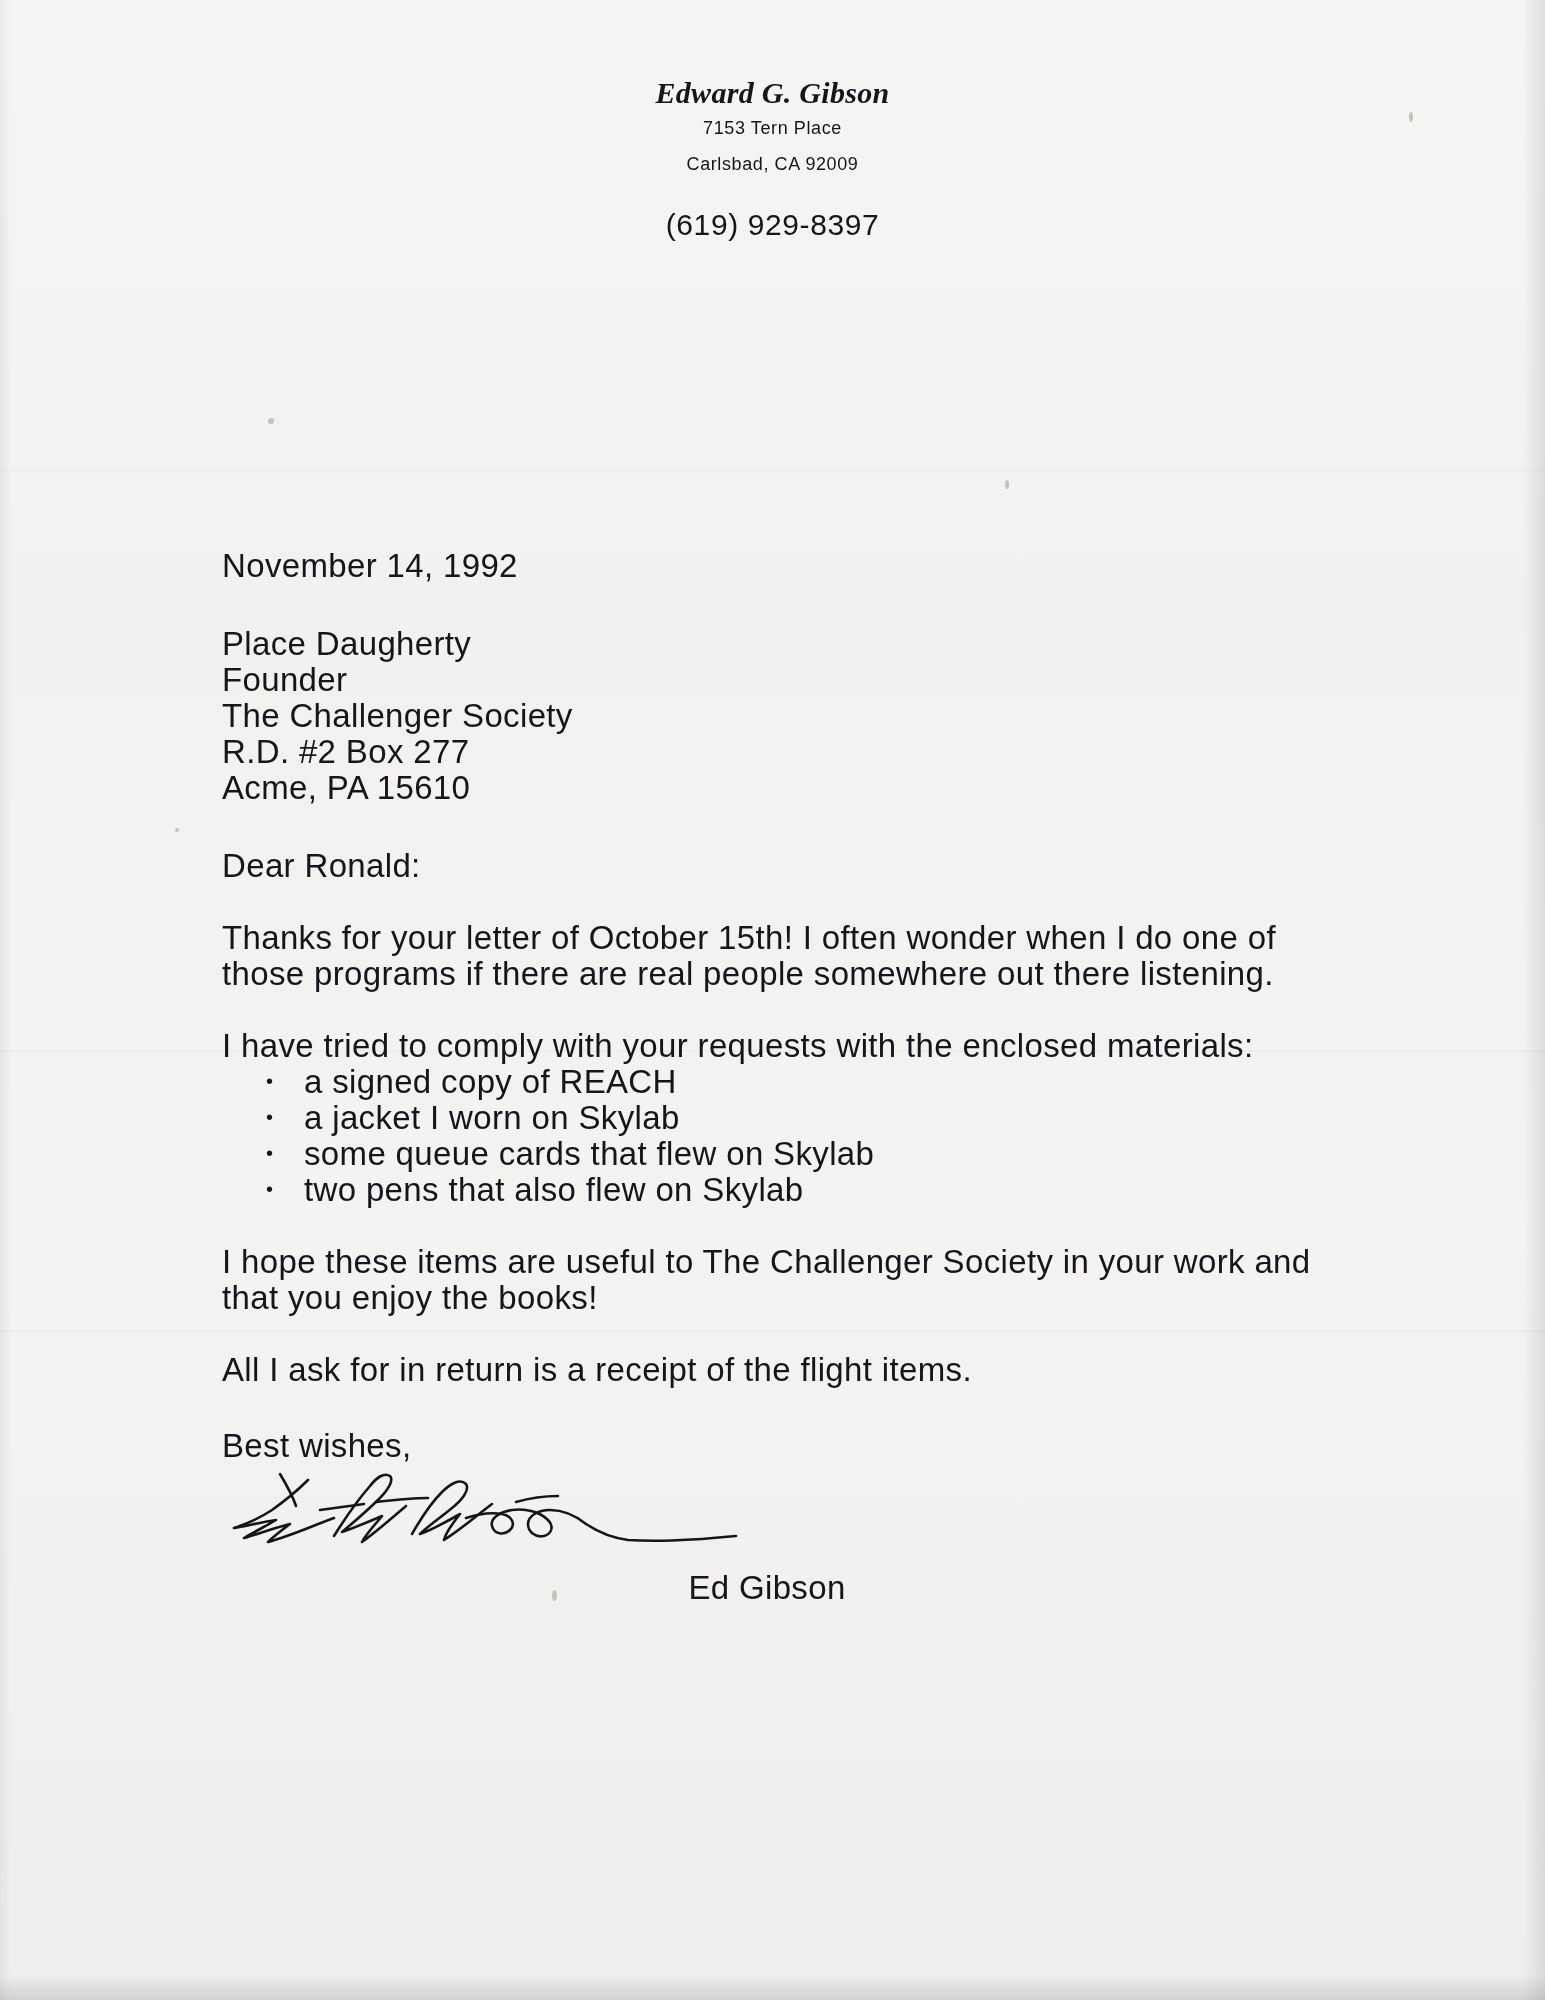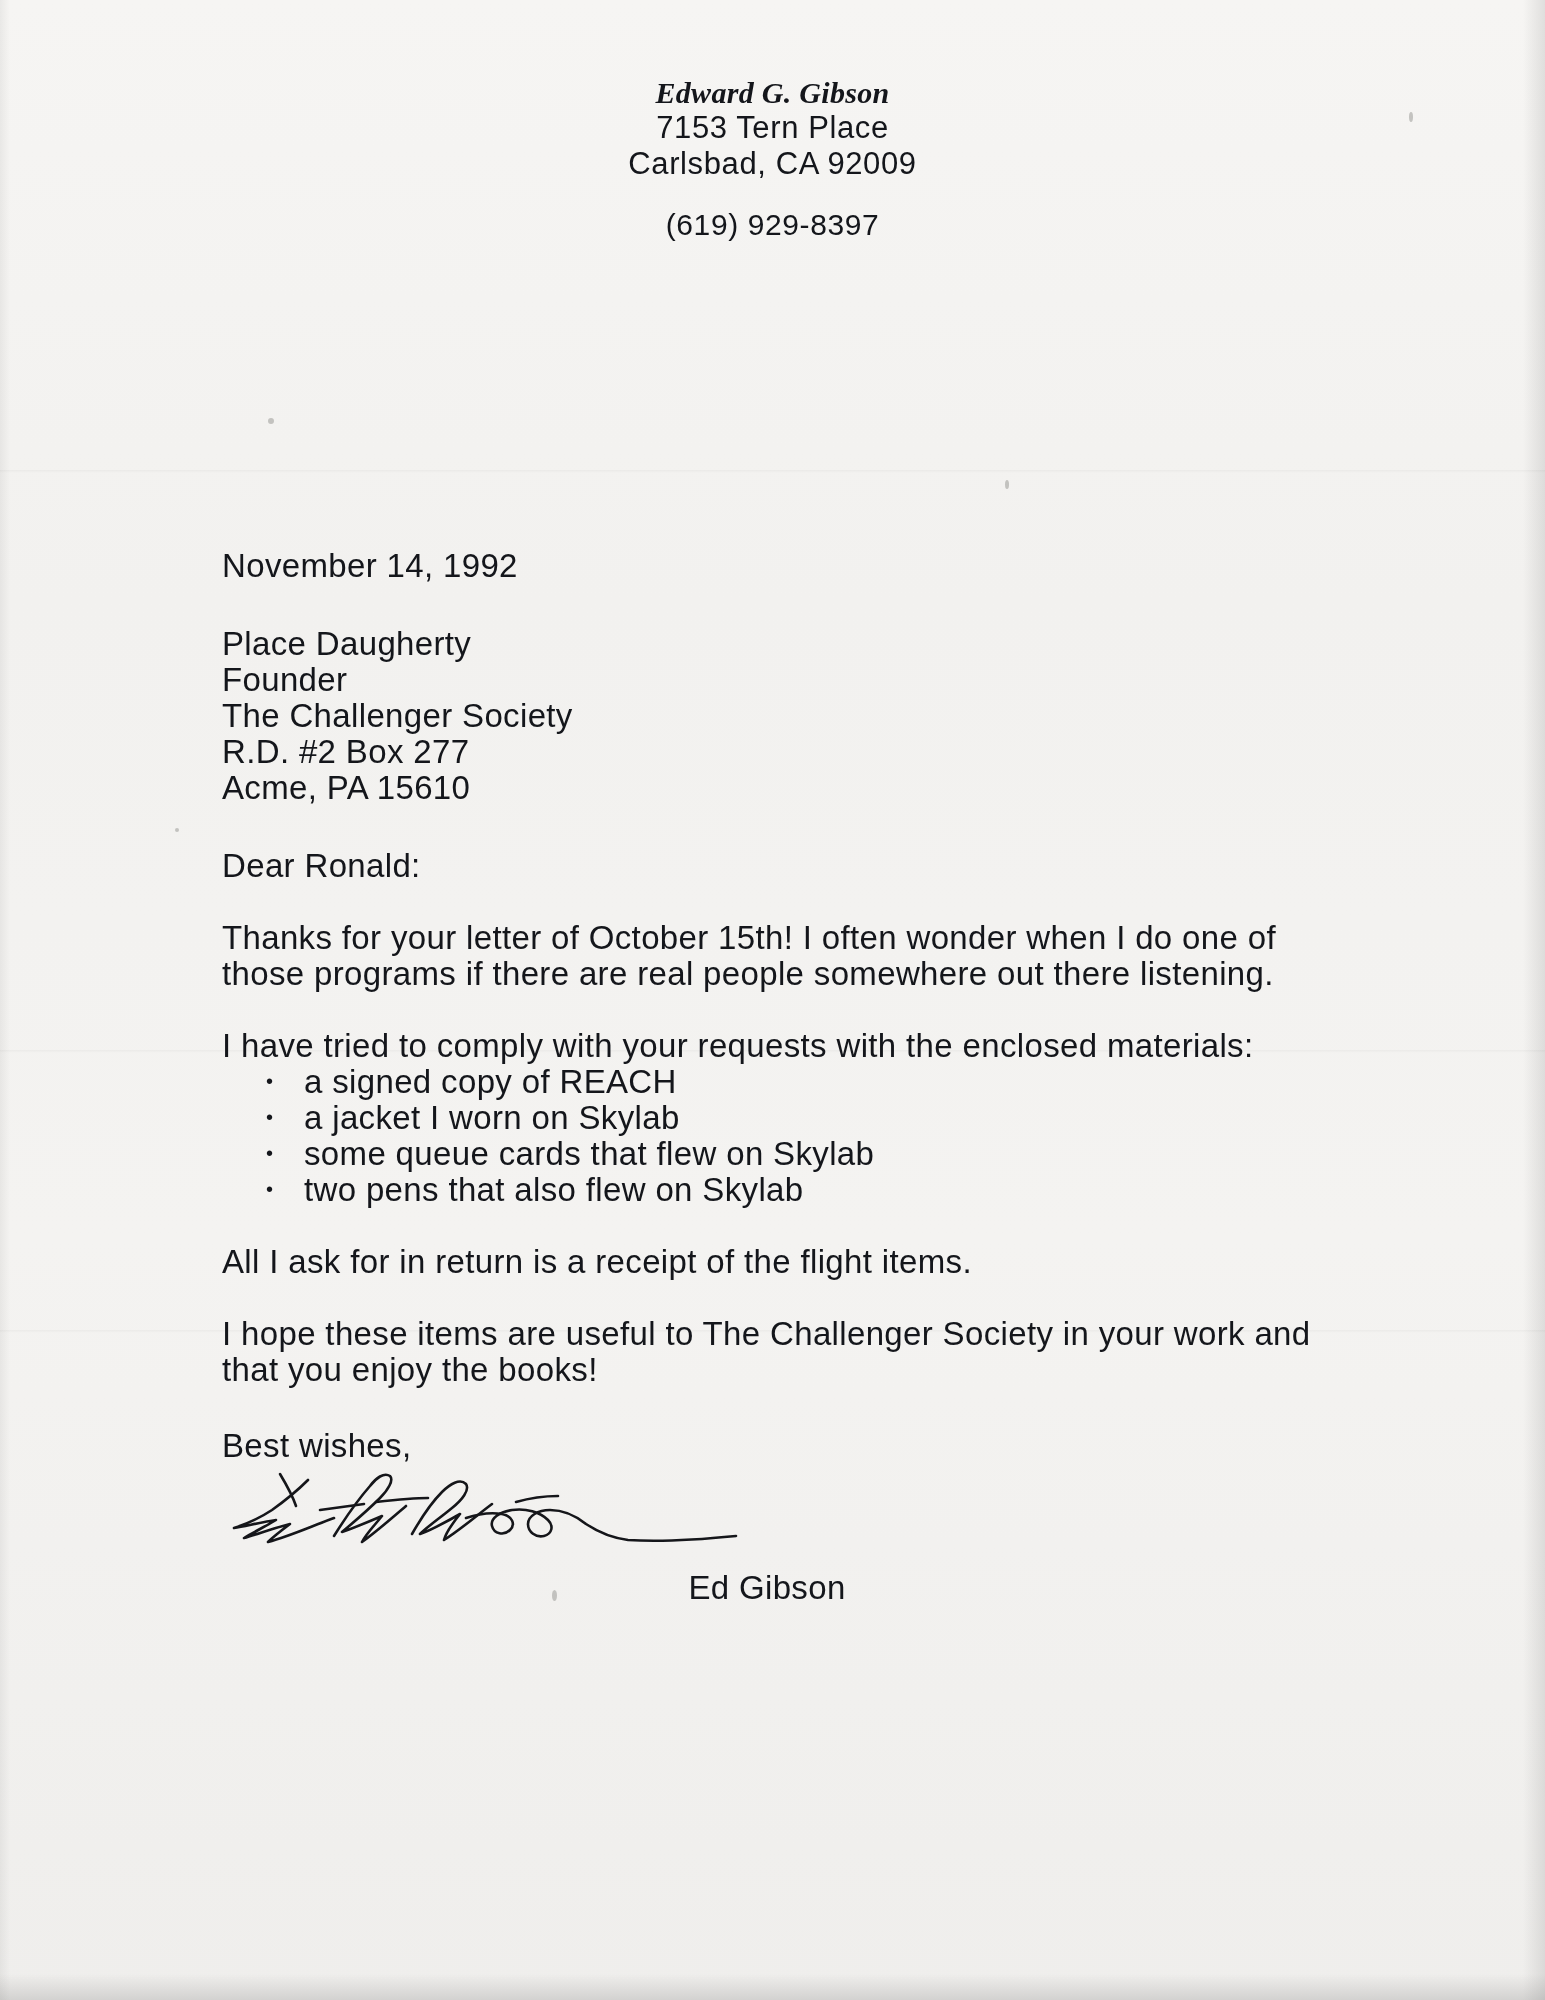--- a/index.html
+++ b/index.html
@@ -73,21 +73,21 @@
   }
   .lh-name {
     font-family: "Liberation Serif", serif;
     font-weight: bold;
     font-style: italic;
     font-size: 30px;
     letter-spacing: .3px;
     color: #14161b;
   }
   .lh-line {
-    font-size: 31px;
+    font-size: 18px;
     line-height: 36px;
     letter-spacing: .6px;
     color: #14161b;
   }
   .lh-phone {
     margin-top: 26px;
     font-size: 30px;
     letter-spacing: .6px;
   }
 
@@ -183,23 +183,23 @@
 
       <div class="para">I have tried to comply with your requests with the enclosed materials:</div>
 
       <ul class="enclosures">
         <li>a signed copy of REACH</li>
         <li>a jacket I worn on Skylab</li>
         <li>some queue cards that flew on Skylab</li>
         <li>two pens that also flew on Skylab</li>
       </ul>
 
+      <div class="para">I hope these items are useful to The Challenger Society in your work and that you enjoy the books!</div>
+
       <div class="para">All I ask for in return is a receipt of the flight items.</div>
-
-      <div class="para">I hope these items are useful to The Challenger Society in your work and that you enjoy the books!</div>
 
       <div class="closing">Best wishes,</div>
 
       <div class="signature">
         <svg width="620" height="92" viewBox="0 0 620 92" fill="none" xmlns="http://www.w3.org/2000/svg" aria-hidden="true">
           <g stroke="#15161a" stroke-width="2.6" stroke-linecap="round" stroke-linejoin="round" fill="none">
             <path d="M92 14 C82 24, 70 34, 56 44 C44 52, 30 58, 18 62 C30 60, 46 56, 60 54 C50 60, 38 66, 28 72 C42 68, 58 62, 74 58 C66 64, 58 70, 52 76 C74 70, 96 60, 118 52"></path>
             <path d="M64 8 C70 18, 76 28, 80 40"></path>
             <path d="M104 44 C118 42, 134 40, 148 38"></path>
             <path d="M118 70 C128 54, 140 36, 154 20 C160 12, 168 6, 174 10 C178 14, 172 24, 164 32 C152 44, 138 56, 126 66 C138 62, 152 56, 166 50 C158 60, 150 68, 146 76 C160 66, 176 52, 190 40"></path>

